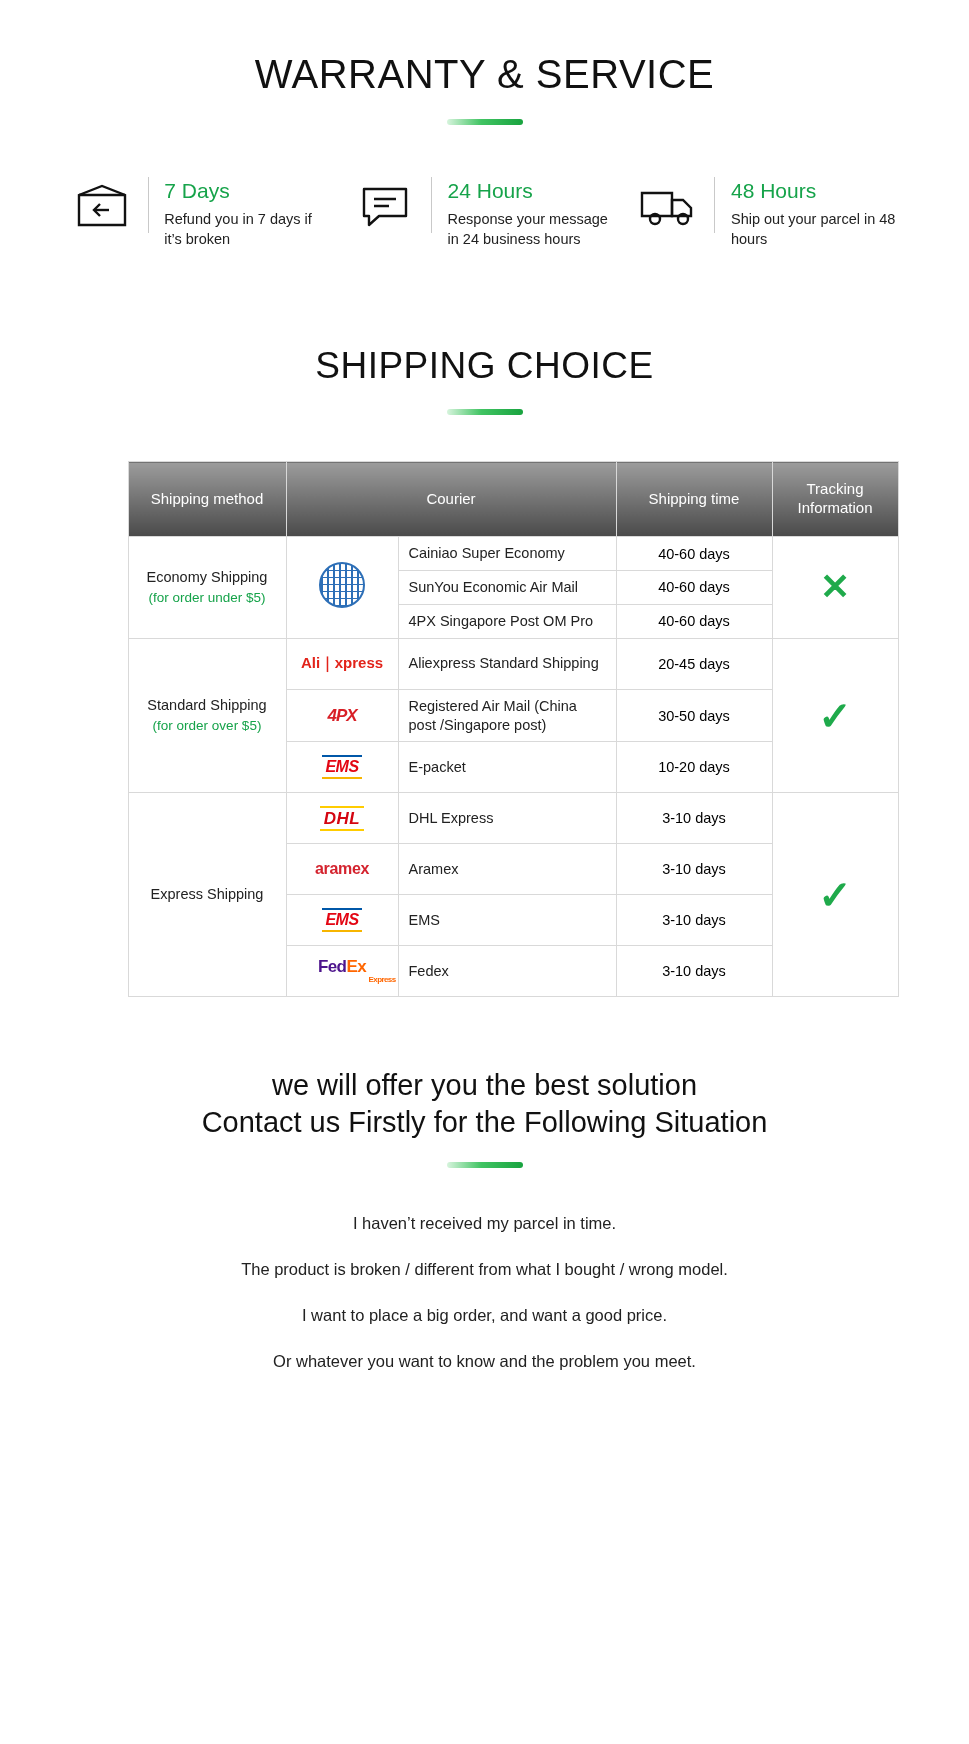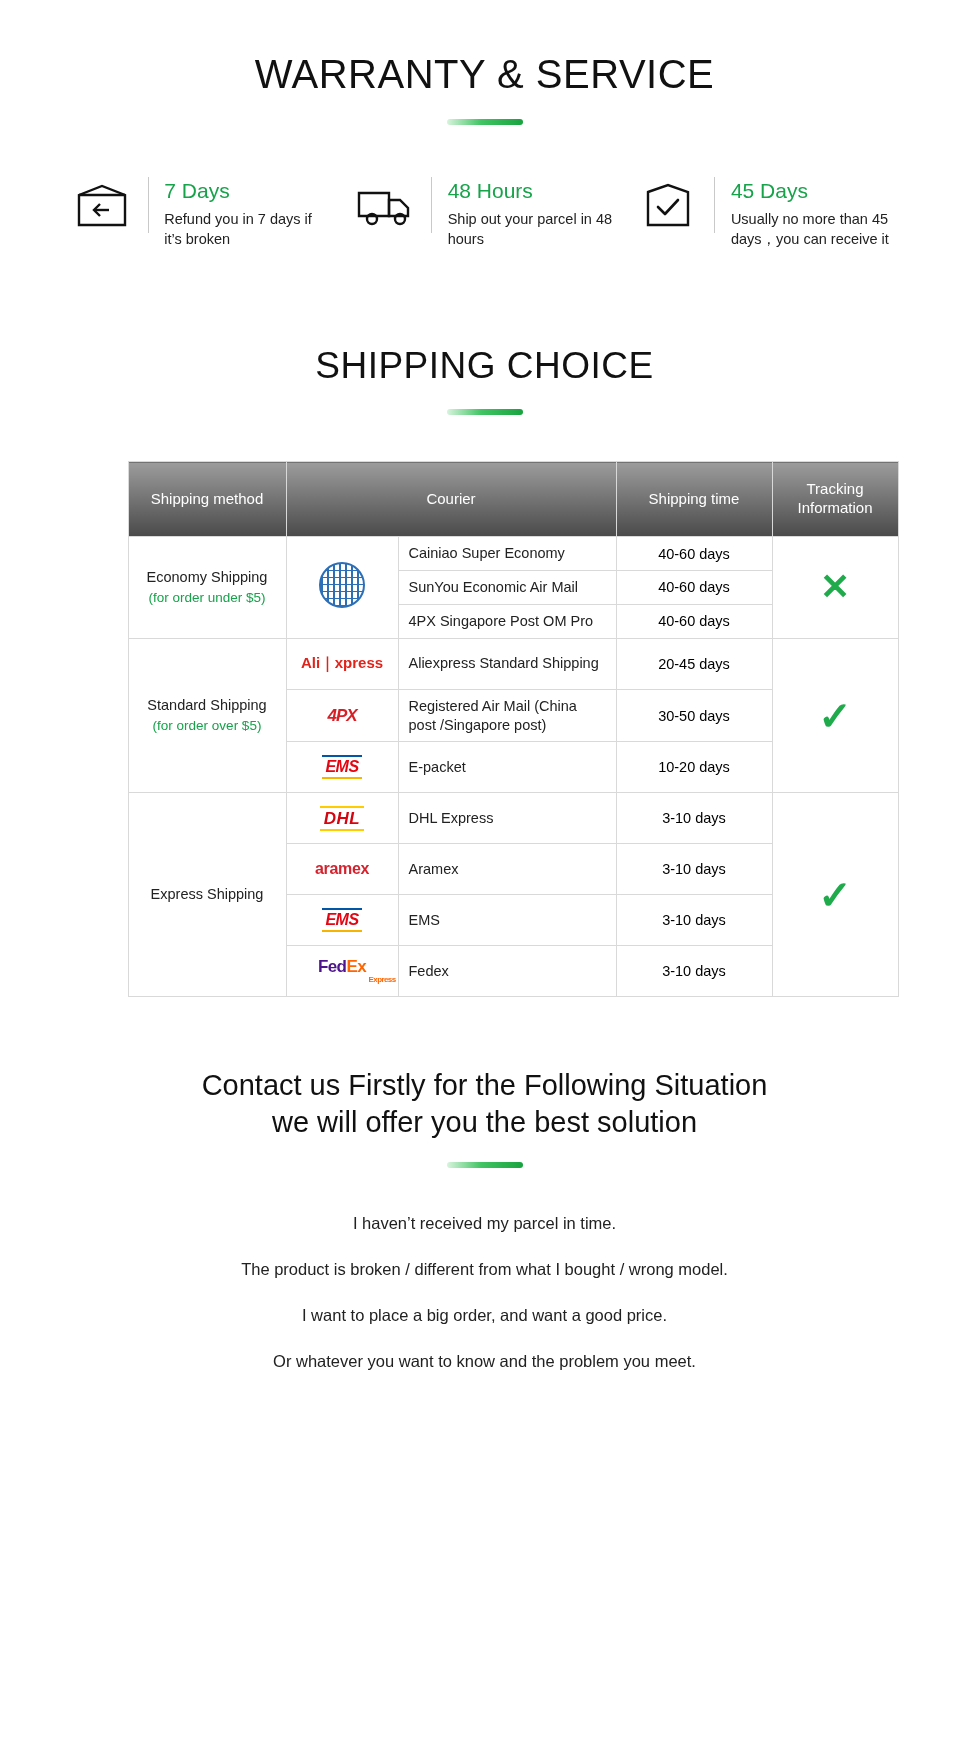--- a/index.html
+++ b/index.html
@@ -211,50 +211,50 @@
         <path d="M24 21 L18 27 L24 33" fill="none" stroke="#111" stroke-width="2.4"></path>
       </svg>
     </div>
     <div class="feature-sep"></div>
     <div class="feature-text">
       <div class="feature-head">7 Days</div>
       <div class="feature-sub">Refund you in 7 days if it’s broken</div>
     </div>
   </div>
 
+  <div class="feature">
+    <div class="feature-icon">
+      <svg width="52" height="46" viewBox="0 0 52 46">
+        <path d="M5 6 L47 6 L47 33 L20 33 L10 42 L10 33 L5 33 Z" fill="none" stroke="#111" stroke-width="2.4" stroke-linejoin="round"></path>
+        <path d="M15 16 L37 16 M15 23 L30 23" stroke="#111" stroke-width="2.4"></path>
+      </svg>
+    </div>
+    <div class="feature-sep"></div>
+    <div class="feature-text">
+      <div class="feature-head">24 Hours</div>
+      <div class="feature-sub">Response your message in 24 business hours</div>
+    </div>
+  </div>
 
   <div class="feature">
     <div class="feature-icon">
       <svg width="58" height="46" viewBox="0 0 58 46">
         <path d="M3 10 L33 10 L33 33 L3 33 Z" fill="none" stroke="#111" stroke-width="2.4"></path>
         <path d="M33 17 L44 17 L52 25 L52 33 L33 33 Z" fill="none" stroke="#111" stroke-width="2.4"></path>
         <circle cx="16" cy="36" r="5" fill="none" stroke="#111" stroke-width="2.4"></circle>
         <circle cx="44" cy="36" r="5" fill="none" stroke="#111" stroke-width="2.4"></circle>
       </svg>
     </div>
     <div class="feature-sep"></div>
     <div class="feature-text">
       <div class="feature-head">48 Hours</div>
       <div class="feature-sub">Ship out your parcel in 48 hours</div>
     </div>
   </div>
 
-  <div class="feature">
-    <div class="feature-icon">
-      <svg width="52" height="48" viewBox="0 0 52 48">
-        <path d="M6 10 L26 3 L46 10 L46 43 L6 43 Z" fill="none" stroke="#111" stroke-width="2.4"></path>
-        <path d="M16 25 L23 32 L36 18" fill="none" stroke="#111" stroke-width="2.6" stroke-linecap="round" stroke-linejoin="round"></path>
-      </svg>
-    </div>
-    <div class="feature-sep"></div>
-    <div class="feature-text">
-      <div class="feature-head">45 Days</div>
-      <div class="feature-sub">Usually no more than 45 days，you can receive it</div>
-    </div>
-  </div>
 
 </div>
 
 <div style="margin-top:96px;">
   <h2 class="section-title" id="shipping-title">SHIPPING CHOICE</h2>
   <div class="divider-bar"></div>
 </div>
 
 <div id="shipping-wrap">
 <table class="ship">
@@ -362,22 +362,22 @@
         </span>
       </td>
       <td class="cname">Fedex</td>
       <td class="ctime">3-10 days</td>
     </tr>
   </tbody>
 </table>
 </div>
 
 <div id="contact-block">
+  <p class="contact-head">we will offer you the best solution</p>
   <p class="contact-head">Contact us Firstly for the Following Situation</p>
-  <p class="contact-head">we will offer you the best solution</p>
   <div class="divider-bar"></div>
 
   <div id="contact-list">
     <div class="contact-line">I haven’t received my parcel in time.</div>
     <div class="contact-line">The product is broken / different from what I bought / wrong model.</div>
     <div class="contact-line">I want to place a big order, and want a good price.</div>
     <div class="contact-line">Or whatever you want to know and the problem you meet.</div>
   </div>
 </div>
 

